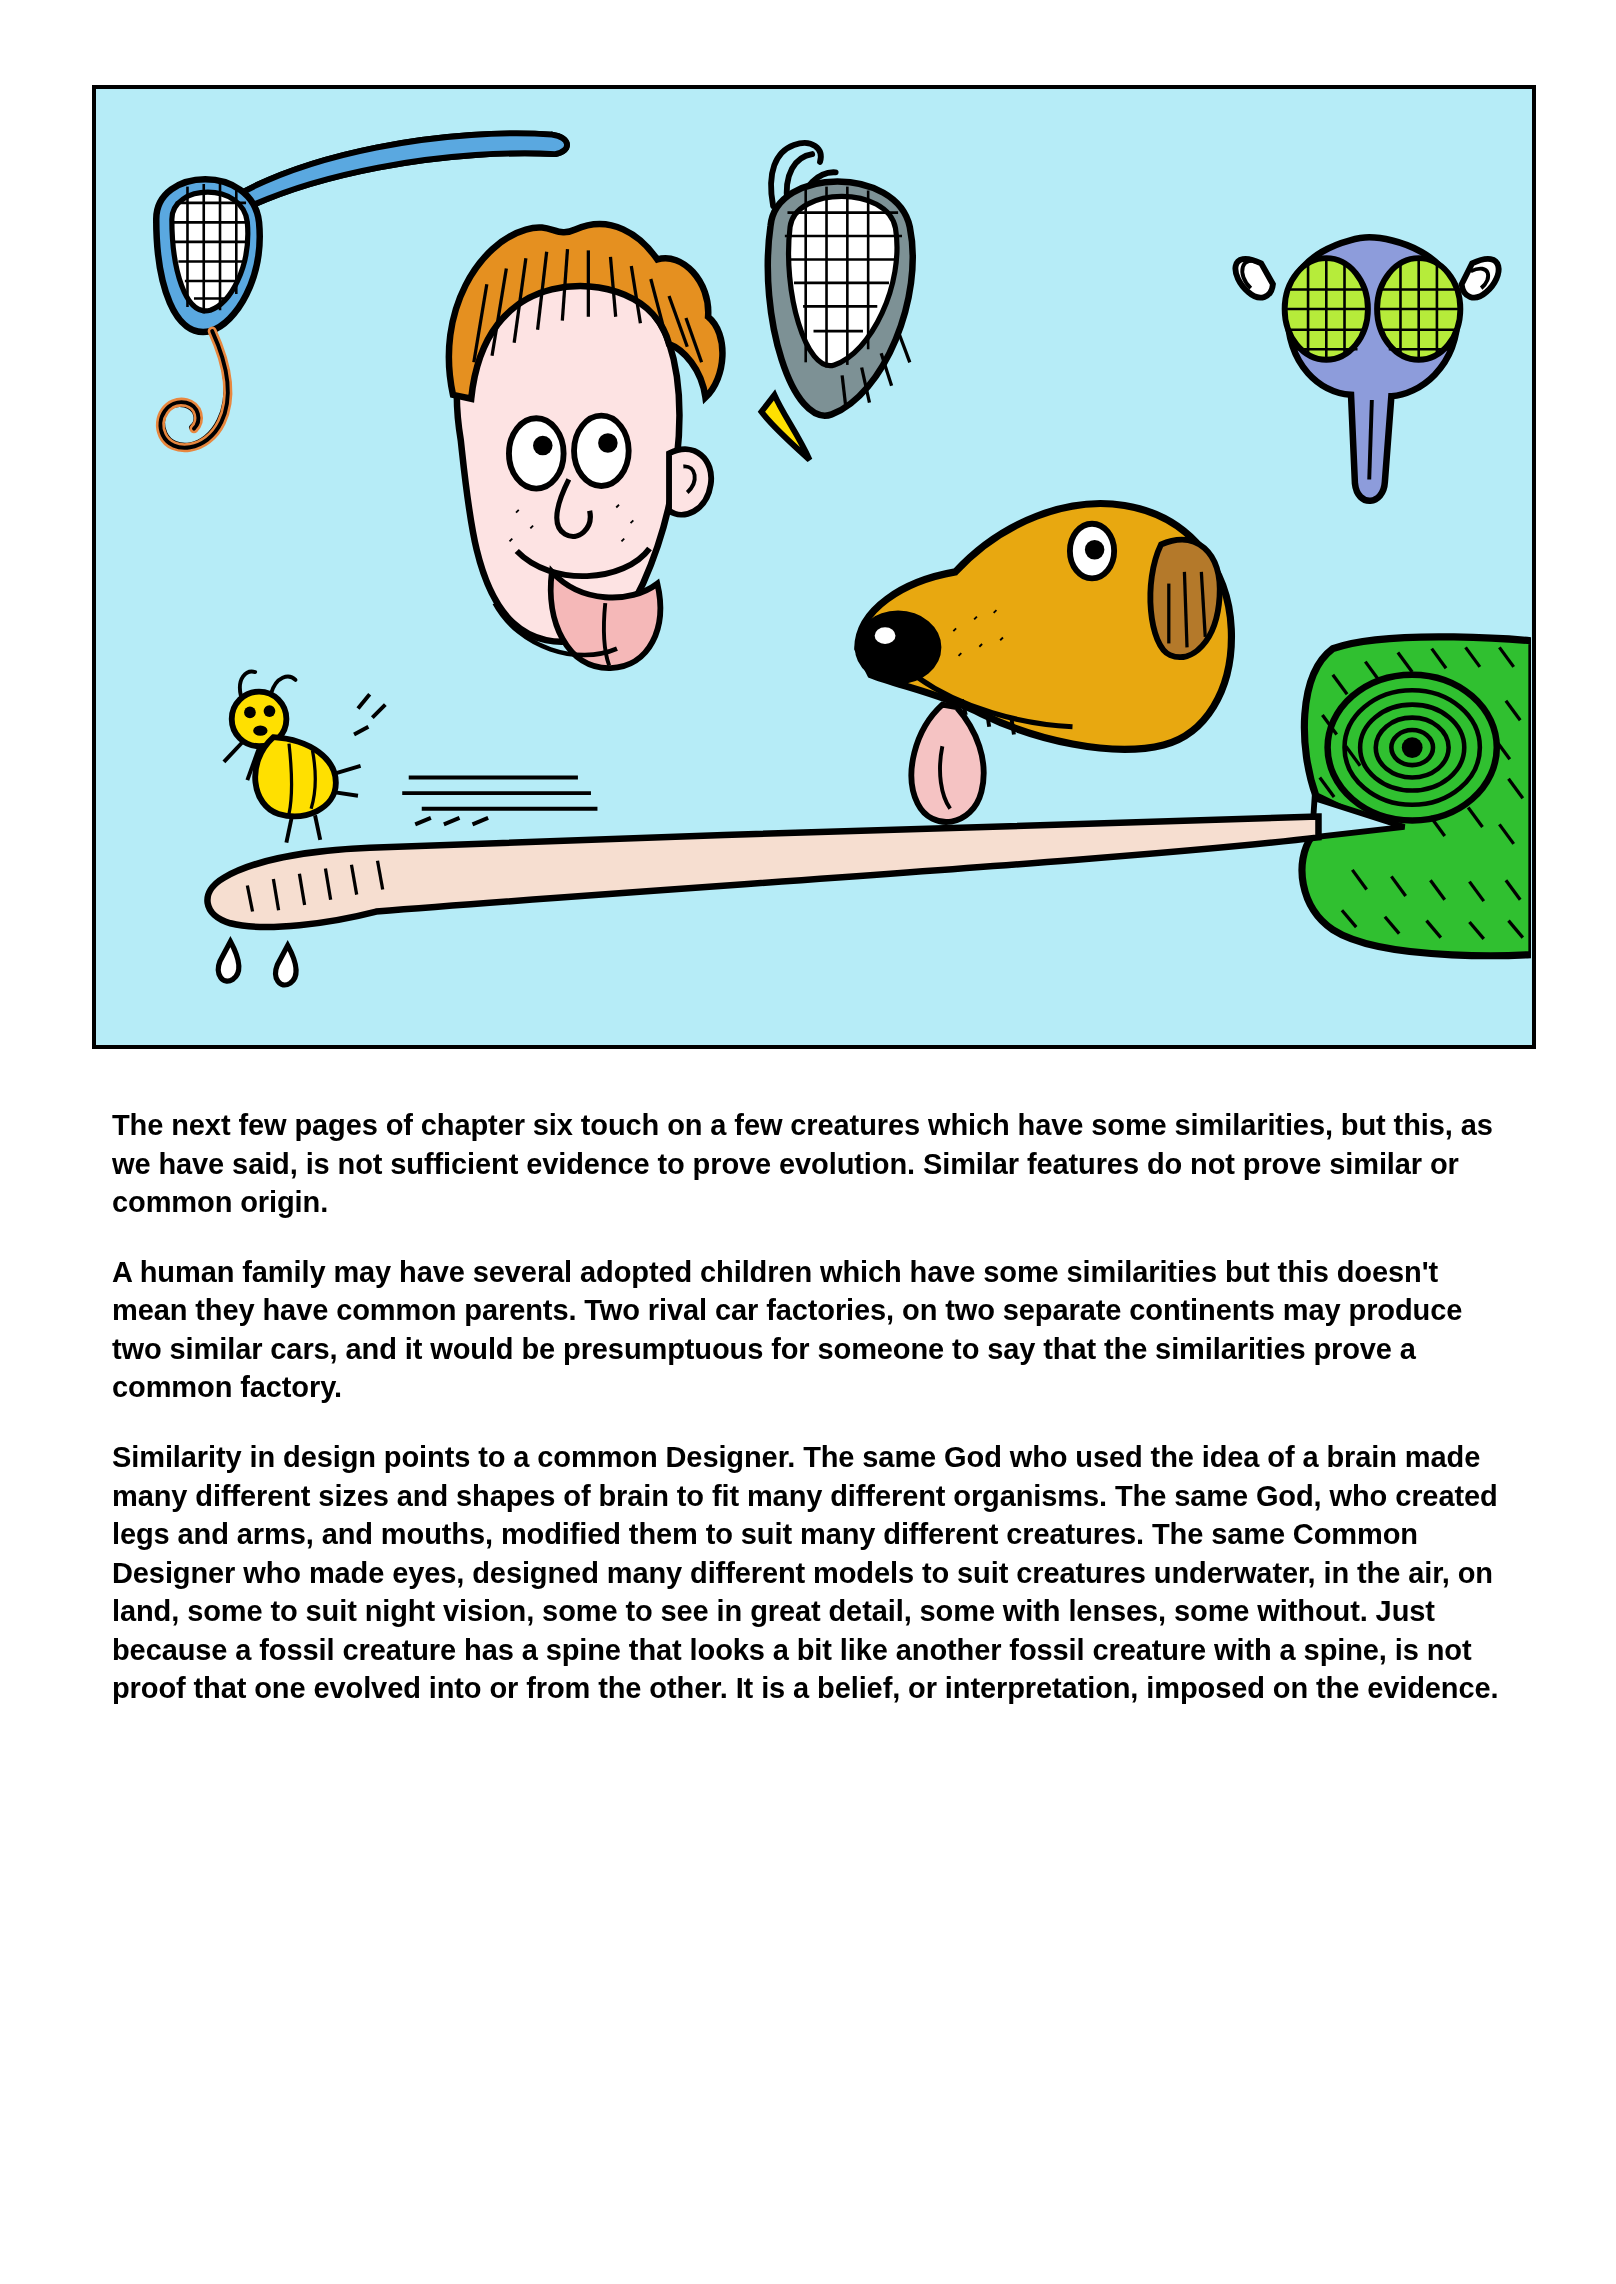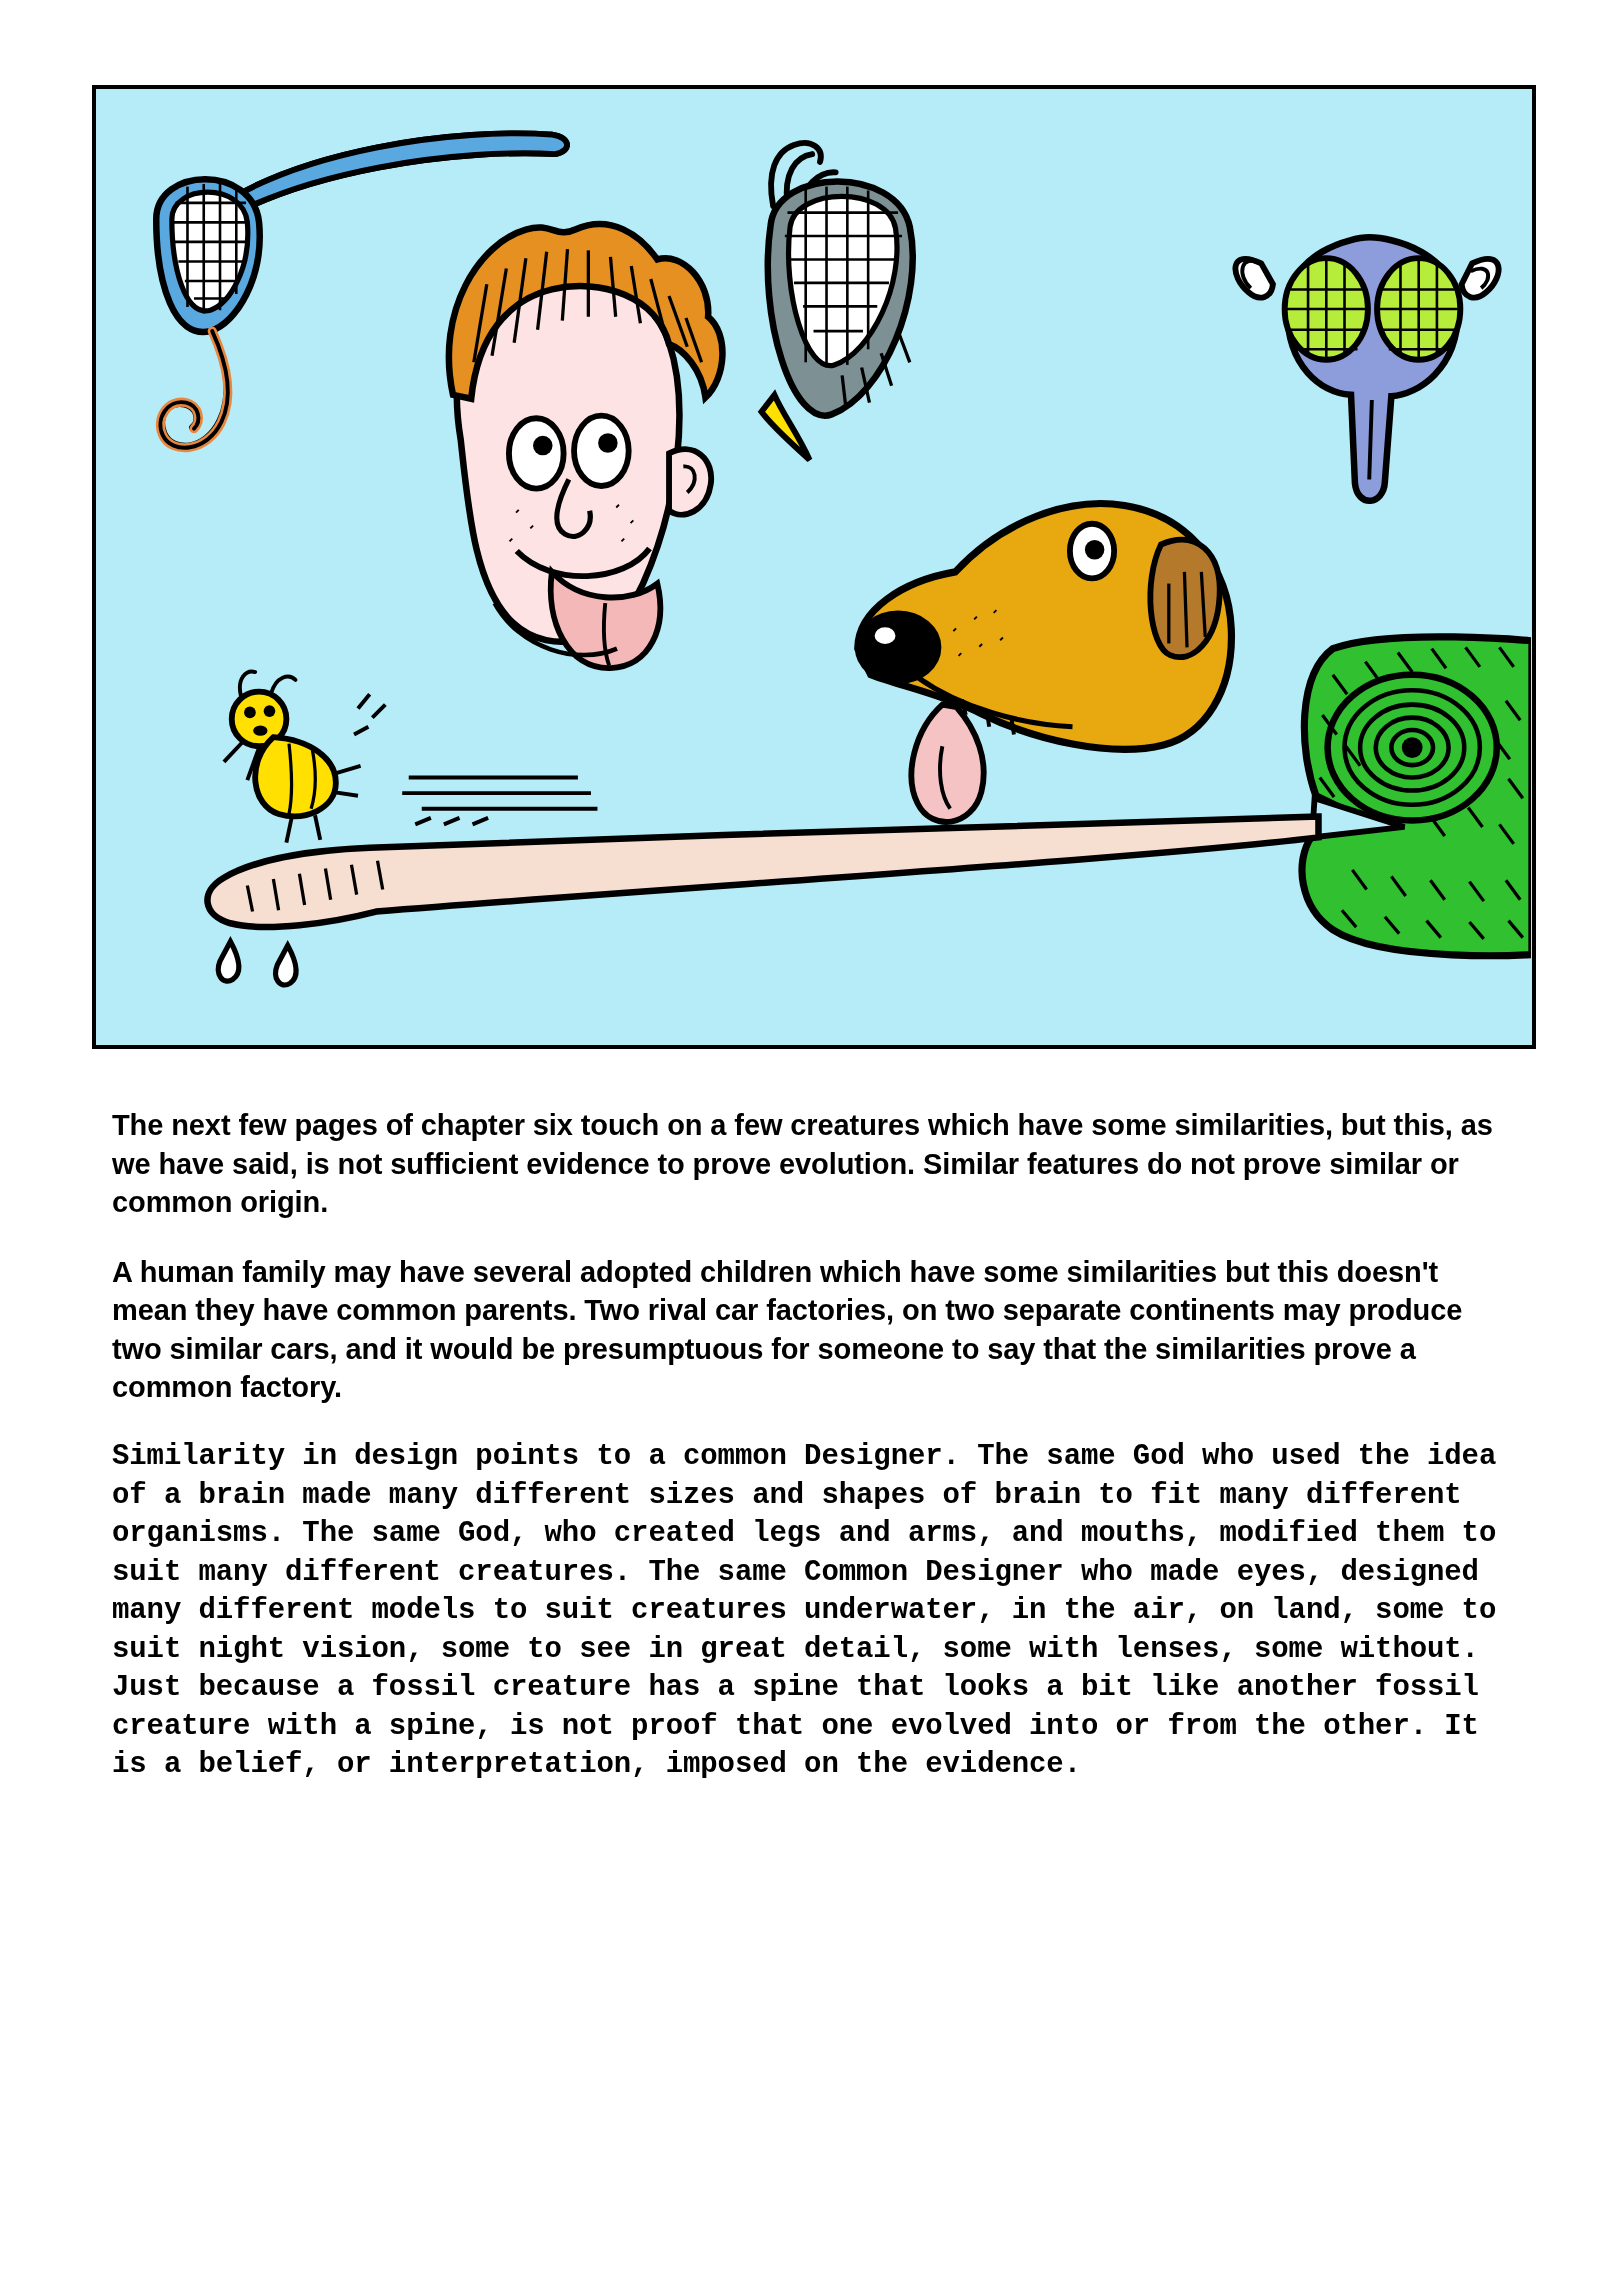--- a/index.html
+++ b/index.html
@@ -45,21 +45,21 @@
   }
   .para {
     font-size: 29px;
     line-height: 1.33;
     font-weight: bold;
     color: #000000;
     letter-spacing: -0.1px;
     margin: 0 0 31px 0;
     font-family: "Liberation Sans", sans-serif;
   }
-  .para:last-child { margin-bottom: 8px; font-family: Liberation Mono, monospace; }
+  .para:last-child { margin-bottom: 8px; }
   .p3 { width: 1410px; }
 </style>
 </head>
 <body>
 
 <div class="page">
 
   <div class="illustration">
     <svg width="1435" height="954" viewBox="0 0 2204 1466" xmlns="http://www.w3.org/2000/svg">
 

